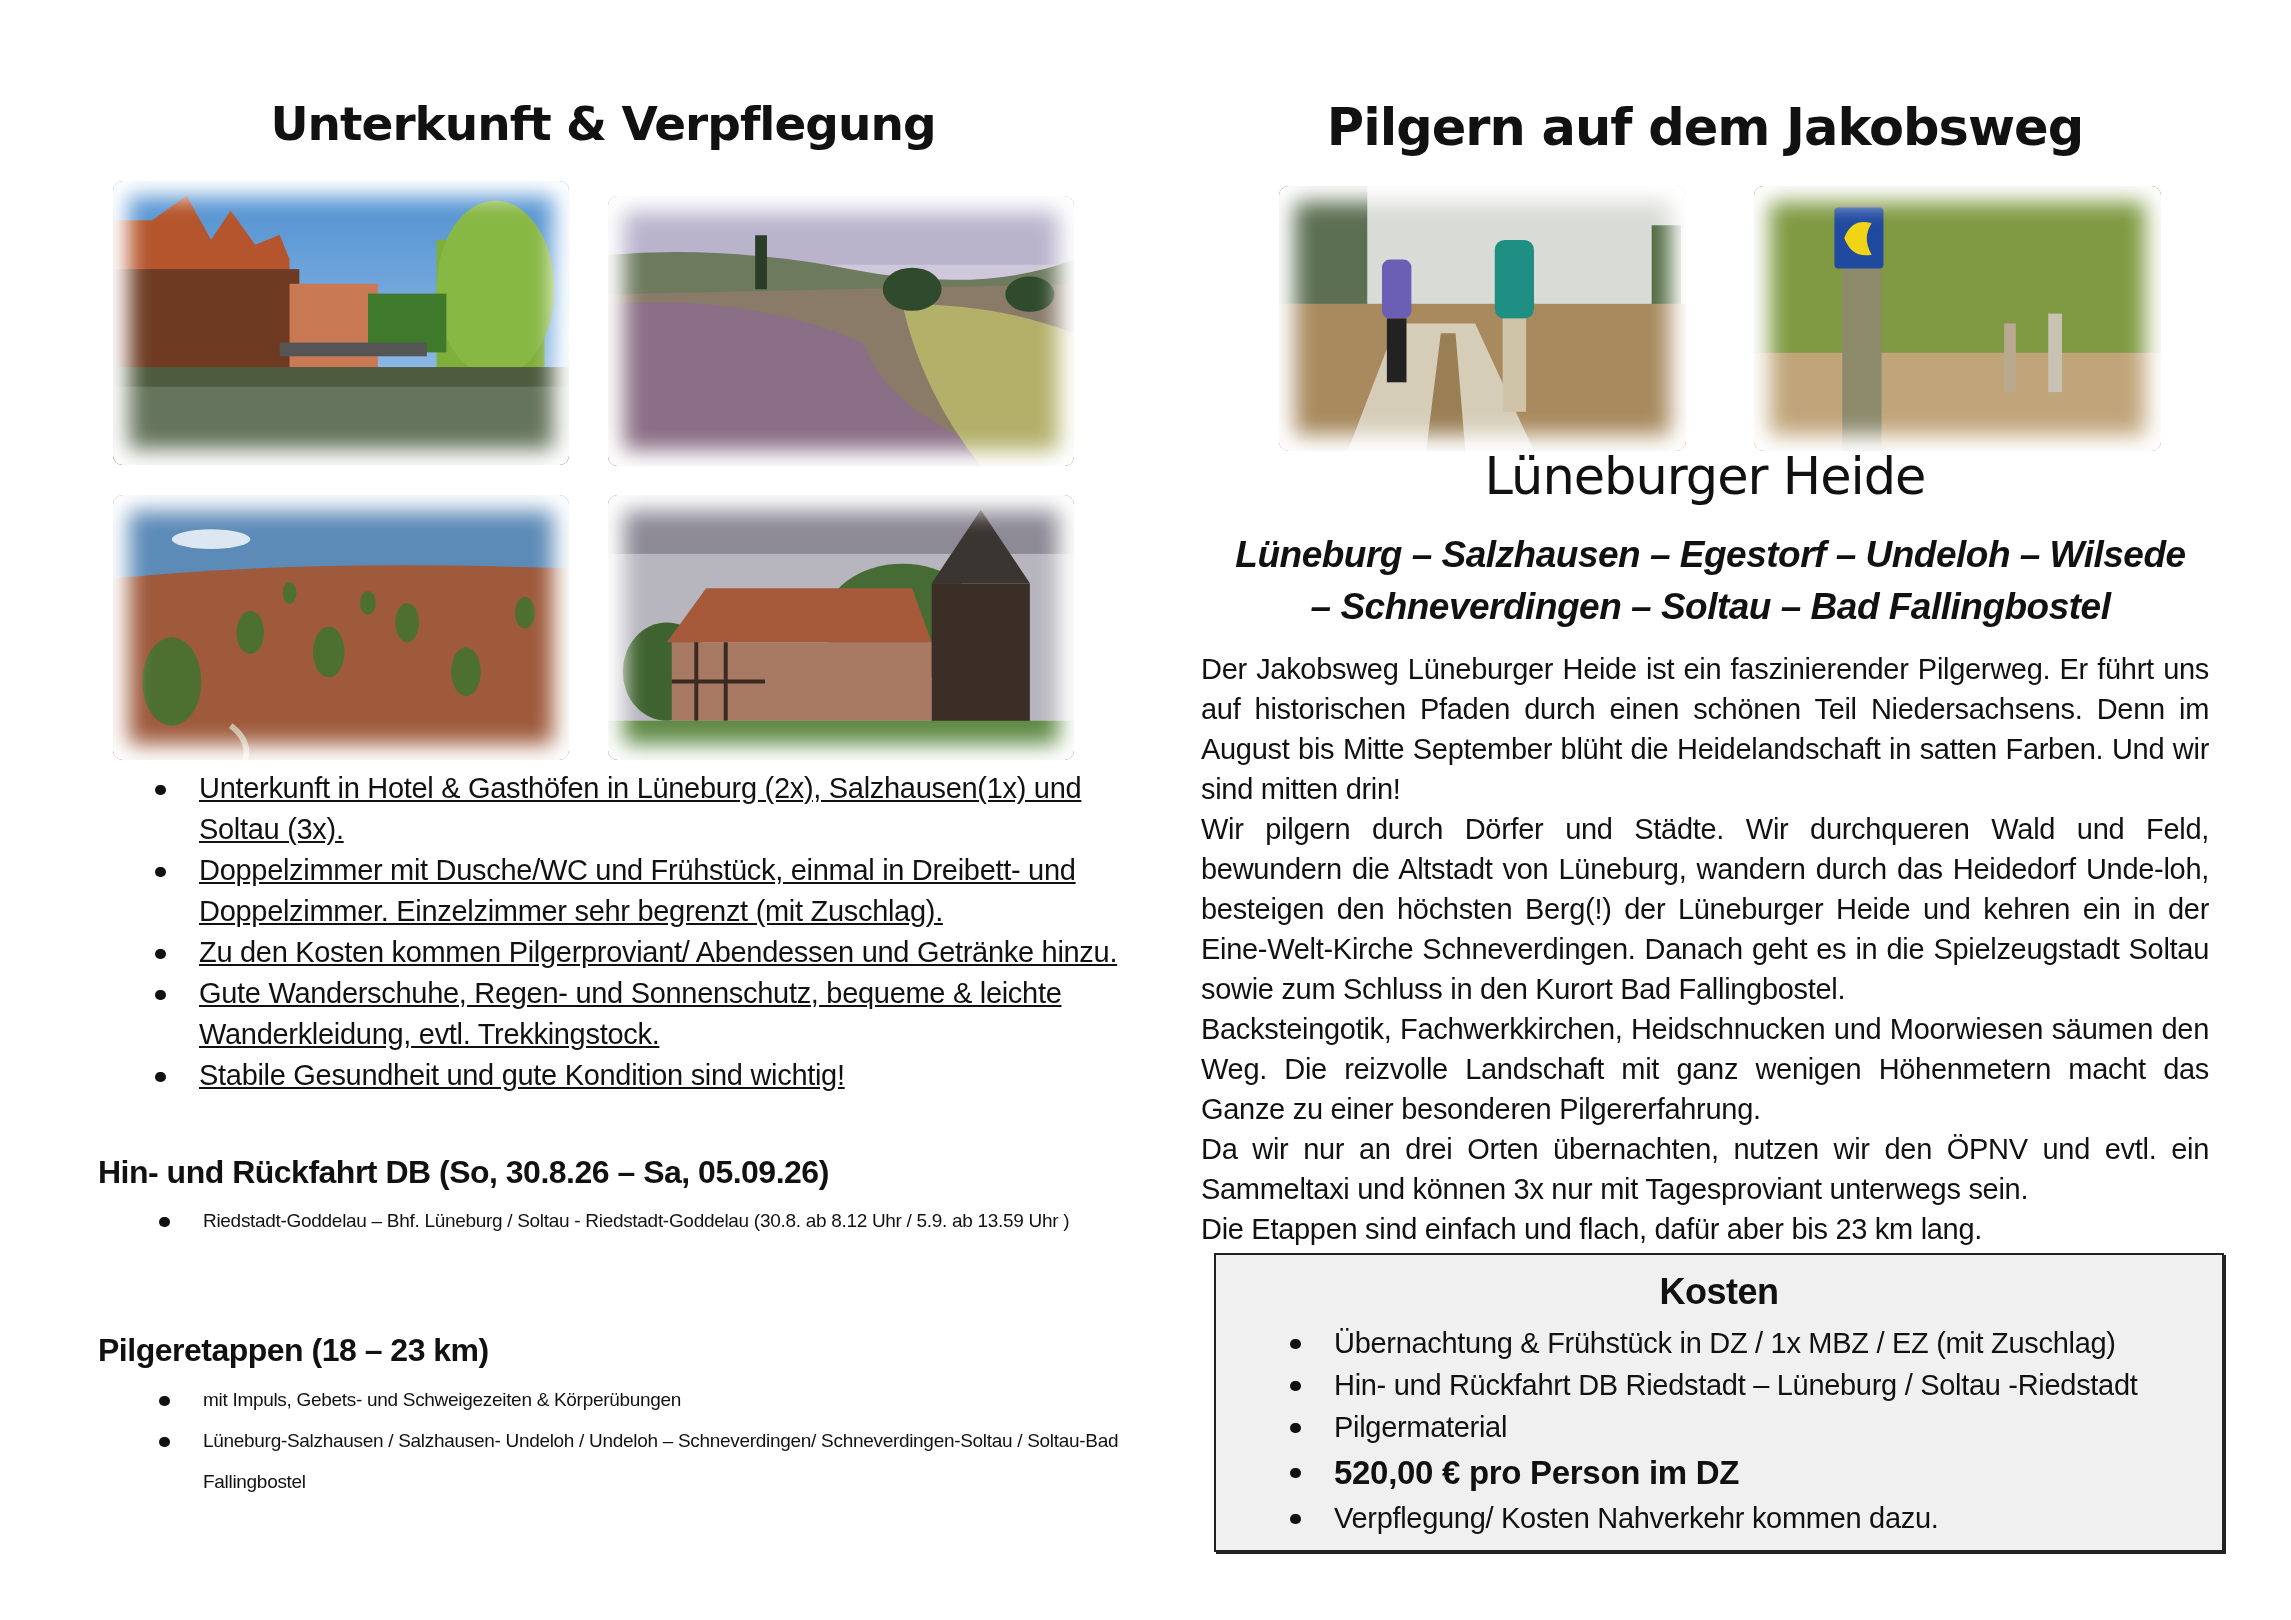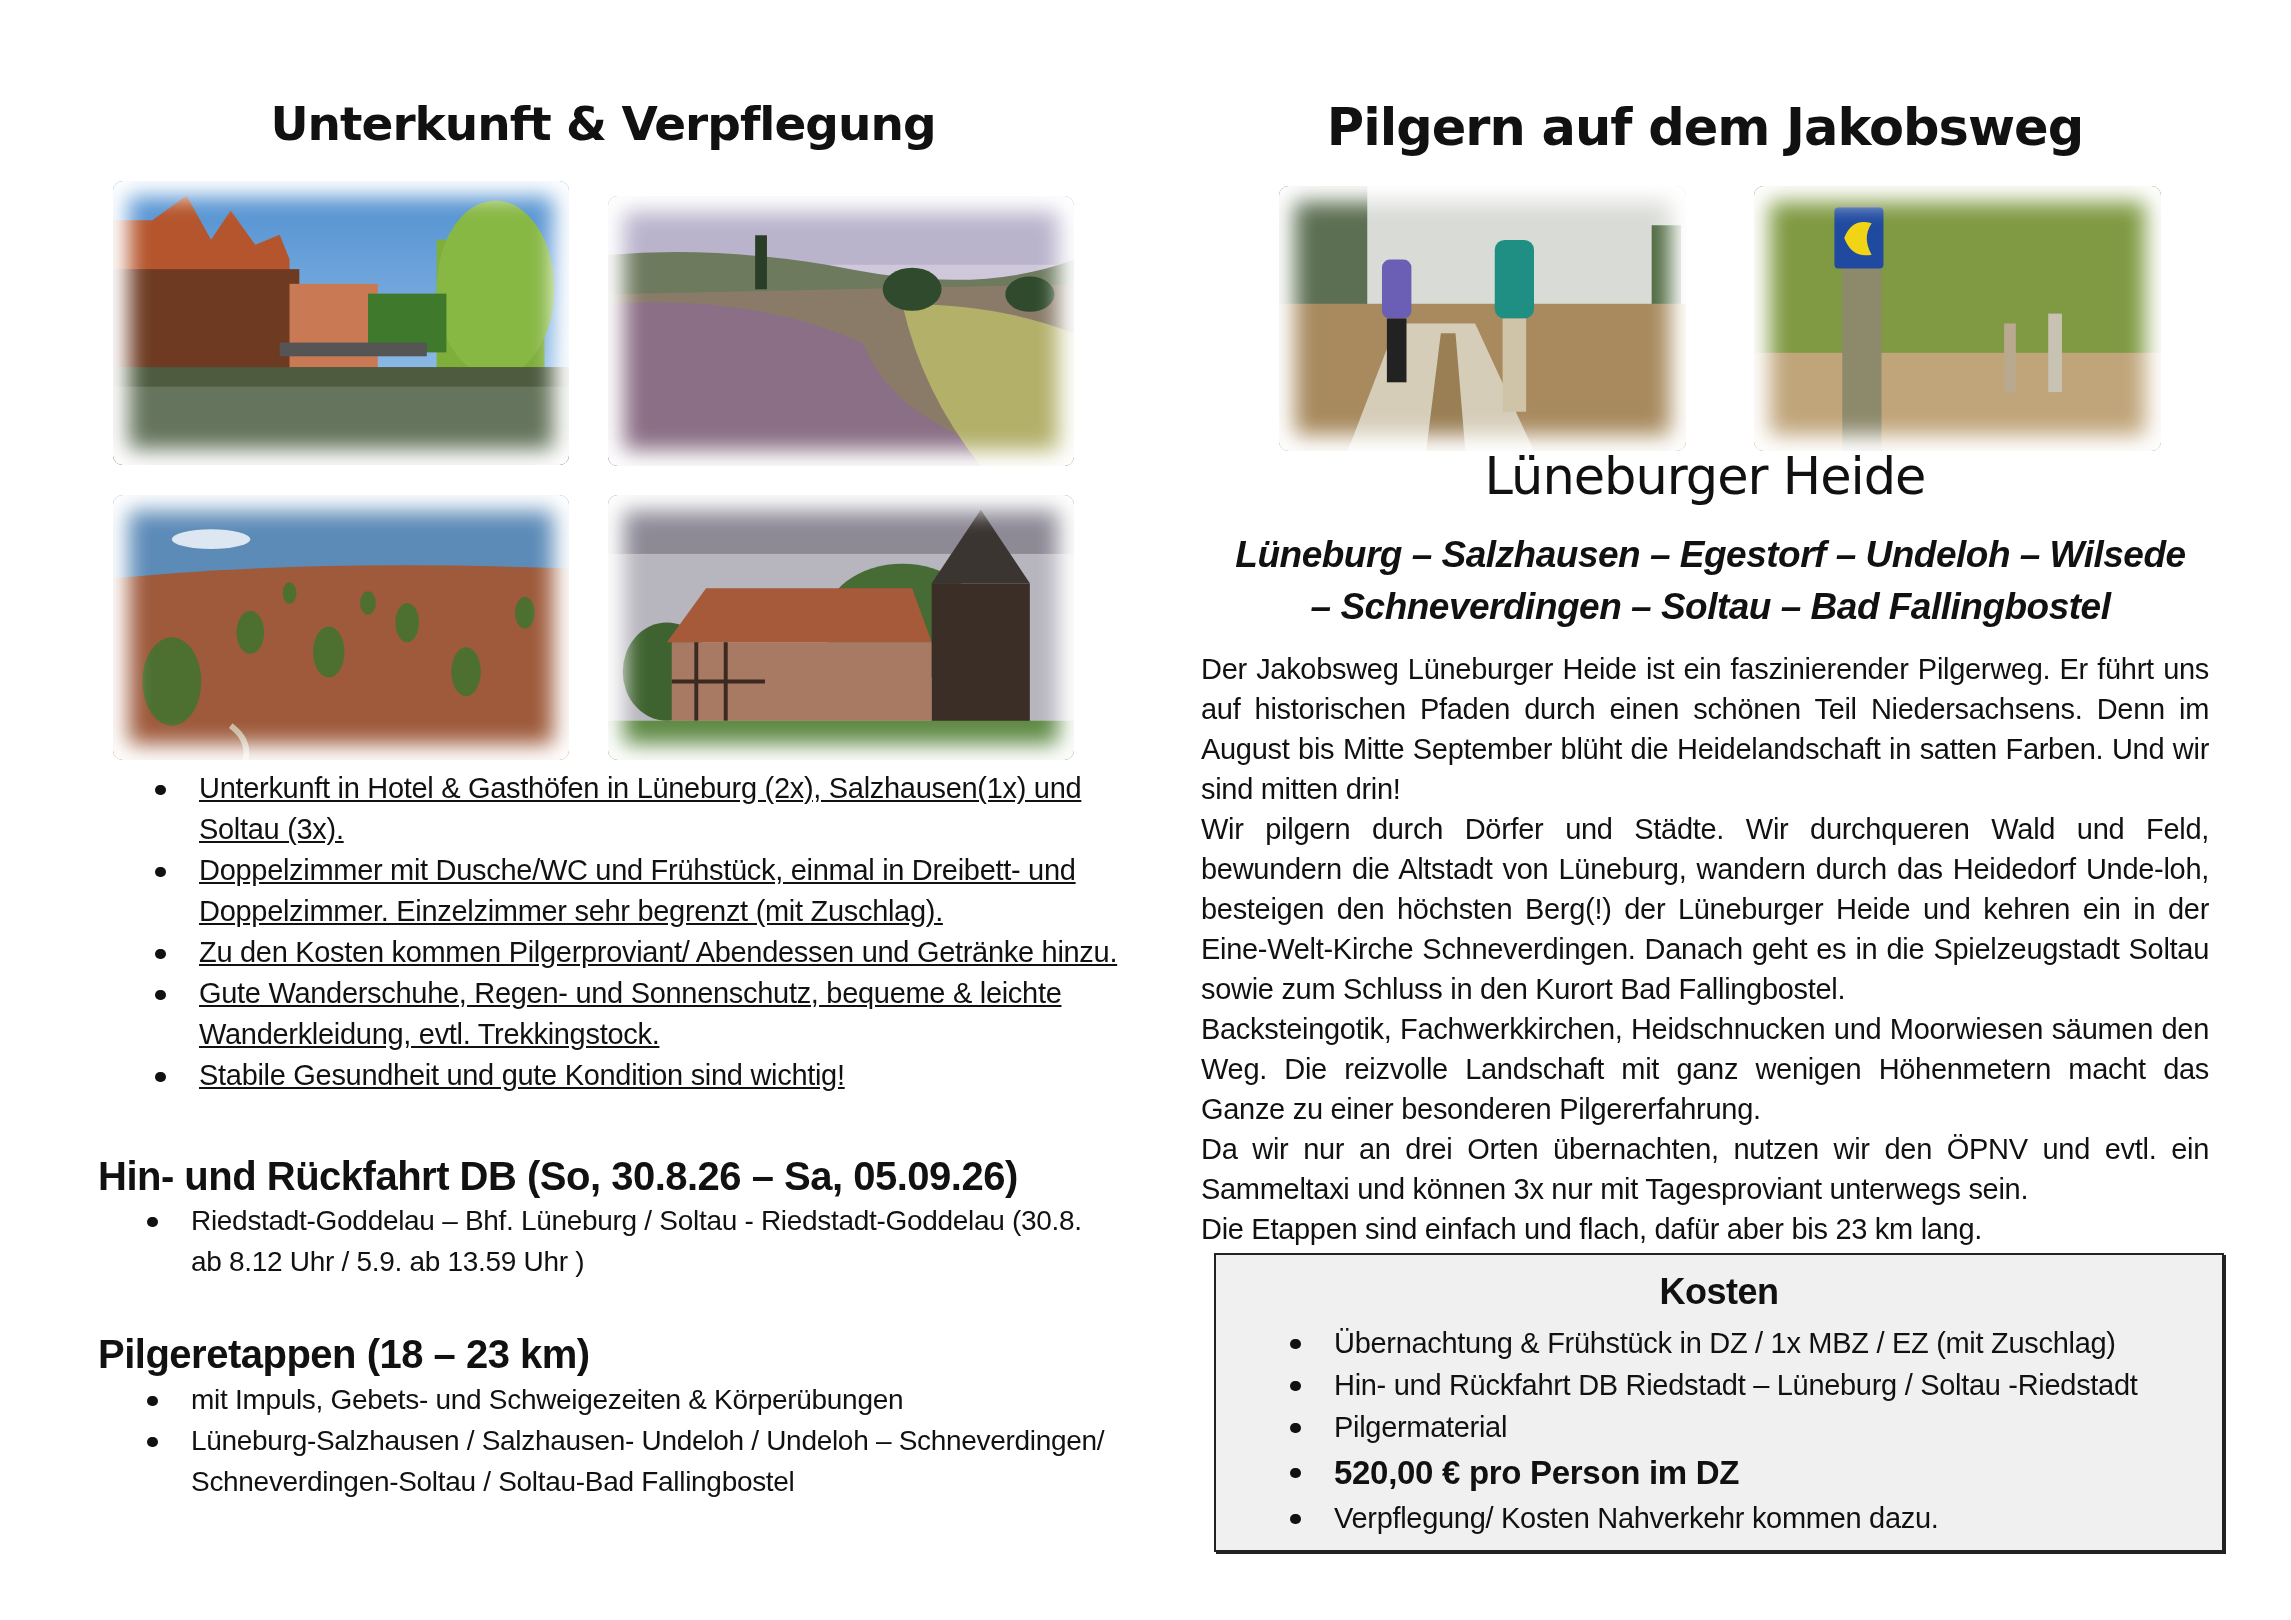--- a/index.html
+++ b/index.html
@@ -25,22 +25,22 @@
 
   ul.blist { list-style: none; margin: 0; padding: 0; }
   ul.blist li { position: relative; padding-left: 44px; }
   ul.blist li .dot { position: absolute; left: 0; top: 0; width: 9.8px; }
   ul.blist li .dot::before { content: ""; position: absolute; left: 0; top: 16.7px;
            width: 10.8px; height: 10.8px; border-radius: 50%; background: #111; }
 
   .left-list { left: 155px; top: 768px; width: 970px; font-size: 29px; line-height: 41px; letter-spacing: -0.3px; text-decoration: underline; }
   .left-list li { margin-bottom: 0; }
 
-  .sec-head { left: 98px; font-size: 40px; font-weight: bold; letter-spacing: -0.5px; }
-  .sub-list { left: 147px; width: 970px; font-size: 28px; line-height: 41px; letter-spacing: -0.3px; }
+  .sec-head { left: 98px; font-size: 32px; font-weight: bold; letter-spacing: -0.5px; }
+  .sub-list { left: 159px; width: 970px; font-size: 19px; line-height: 41px; letter-spacing: -0.3px; }
 
   .kosten-box { left: 1214px; top: 1253px; width: 1010px; height: 299px; box-sizing: border-box;
                 background: #f0f0f0; border: 2px solid #222; box-shadow: 2px 2px 0 #222; }
   .kosten-title { position: absolute; left: 0; top: 15.7px; width: 100%; text-align: center;
                   font-size: 36px; font-weight: bold; letter-spacing: -0.5px; }
   .kosten-list { position: absolute; left: 74px; top: 67px; width: 921px; font-size: 29px; letter-spacing: -0.3px; }
   .kosten-list li { line-height: 42px; }
   .kosten-list li.big { font-weight: bold; font-size: 33px; line-height: 49px; }
   .kosten-list li.big .dot::before { top: 19.6px; }
 </style>

